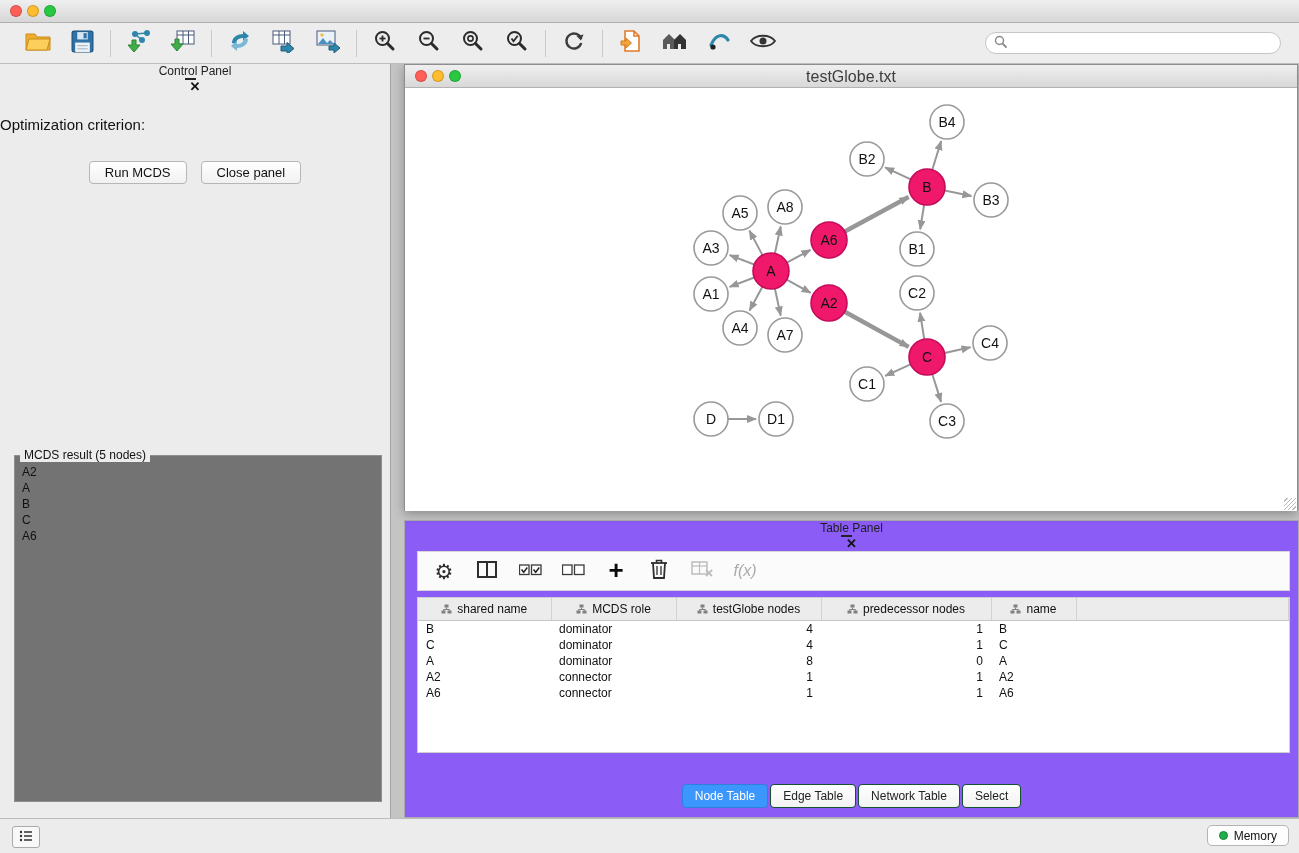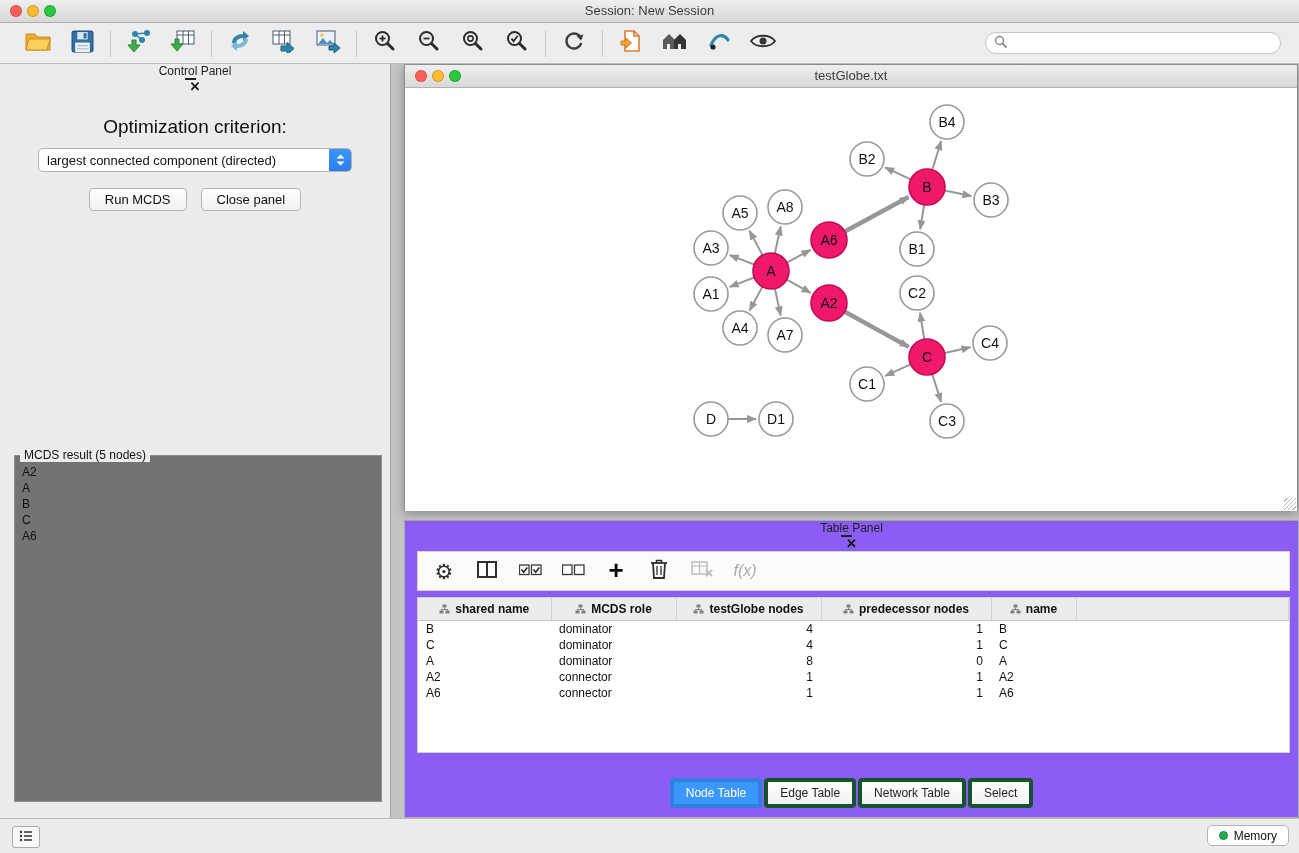--- a/index.html
+++ b/index.html
@@ -32,76 +32,75 @@
   .panel-header{height:26px;display:flex;align-items:center;padding:0 10px;font-size:12px;color:#1e1e1e;flex-direction:column;}
   .panel-header .spacer{flex:1;}
   .float-icon{width:9px;height:8px;border:1.5px solid #222;margin-right:10px;}
   .close-x{font-size:13px;font-weight:bold;color:#111;line-height:1;}
   .cp-tabs{display:flex;justify-content:center;margin-top:4px;}
   .cp-tab{font-size:13px;color:#222;padding:3px 13px;background:linear-gradient(#ffffff,#f0f0f0);
     border:1px solid #b4b4b4;margin-left:-1px;}
   .cp-tab:first-child{border-radius:5px 0 0 5px;margin-left:0;}
   .cp-tab:last-child{border-radius:0 5px 5px 0;}
   .cp-tab.selected{background:var(--accent,#3b97fd);color:#fff;border-color:#2f7fdd;}
-  .opt-label{text-align:center;margin-top:26px;font-size:19px;color:#111;}
+  .opt-label{margin-top:26px;font-size:15px;color:#111;}
   .criterion-select{position:relative;width:314px;height:24px;margin:10px auto 0 auto;background:#fff;
     border:1px solid #b2b2b2;border-radius:5px;box-sizing:border-box;display:flex;align-items:center;
     padding-left:8px;font-size:13px;color:#111;}
   .select-arrows{position:absolute;right:0;top:0;bottom:0;width:22px;border-radius:0 4px 4px 0;
     background:linear-gradient(var(--accent,#3b97fd),#2f7cf0);display:flex;align-items:center;justify-content:center;}
-  .cp-buttons{display:flex;justify-content:center;gap:14px;margin-top:16px;}
+  .cp-buttons{display:flex;justify-content:center;gap:14px;margin-top:28px;}
   .cp-button{height:23px;padding:0 15px;font-size:13px;color:#111;background:linear-gradient(#ffffff,#f1f1f1);
     border:1px solid #b6b6b6;border-radius:4px;font-family:"Liberation Sans",sans-serif;}
   .result-box{position:absolute;left:14px;top:391px;width:366px;height:345px;background:#737373;border:1px solid #8f8f8f;}
   .result-legend{position:absolute;top:-8px;left:5px;background:#ececec;padding:0 4px;font-size:12px;color:#111;}
   .result-items{padding:8px 7px;font-size:12px;color:#111;line-height:16px;}
   
   .network-window{position:absolute;left:404px;top:64px;width:894px;height:447px;background:#fff;
     border:1px solid #8d8d8d;box-sizing:border-box;box-shadow:0 3px 10px rgba(0,0,0,.3);z-index:10;}
   .nw-titlebar{position:relative;height:22px;background:linear-gradient(#efefef,#d8d8d8);border-bottom:1px solid #b2b2b2;}
-  .nw-titlebar .title{position:absolute;left:0;right:0;top:3px;text-align:center;font-size:13px;color:#3d3d3d;}
+  .nw-titlebar .title{position:absolute;left:0;right:0;top:3px;text-align:center;font-size:16px;color:#3d3d3d;}
   .nw-canvas{position:relative;width:892px;height:423px;background:#fff;}
   .nw-grip{position:absolute;right:1px;bottom:1px;width:12px;height:12px;
     background:repeating-linear-gradient(135deg,transparent 0 2px,#b9b9b9 2px 3px);}
   
   .table-panel{position:absolute;left:404px;top:520px;width:895px;height:298px;background:#8b5cf6;
     border:1px solid #ababab;box-sizing:border-box;z-index:8;}
   .tp-toolbar{position:absolute;left:12px;right:8px;top:30px;height:40px;background:#fbfbfb;
     border:1px solid #d5d5d5;display:flex;align-items:center;gap:19px;padding:0 14px;box-sizing:border-box;}
   .tp-icon{display:flex;align-items:center;justify-content:center;min-width:24px;height:26px;}
   .gear-glyph{font-size:21px;color:#2e2e2e;line-height:1;}
   .plus-glyph{font-size:26px;font-weight:bold;color:#0a0a0a;line-height:1;margin-top:-3px;}
   .fx-glyph{font-family:Liberation Sans, sans-serif;font-style:italic;font-size:16px;color:#a9a9a9;}
   .tp-table-wrap{position:absolute;left:12px;right:8px;top:76px;bottom:64px;background:#fff;border:1px solid #cfcfcf;overflow:hidden;}
   table.node-table{border-collapse:collapse;width:100%;table-layout:fixed;font-size:12px;color:#111;}
   table.node-table th{height:20px;background:#ececec;border-right:1px solid #d2d2d2;border-bottom:1px solid #c6c6c6;
-    font-weight:bold;text-align:center;white-space:nowrap;overflow:hidden;}
+    font-weight:normal;text-align:center;white-space:nowrap;overflow:hidden;}
   table.node-table th .th-inner{display:flex;align-items:center;justify-content:center;gap:5px;}
   table.node-table td{height:16px;padding:0 8px;white-space:nowrap;overflow:hidden;}
   td.al{text-align:left;} td.ar{text-align:right;}
   .tp-tabs{position:absolute;left:0;right:0;bottom:9px;display:flex;justify-content:center;gap:2px;}
   .tp-tab{font-size:12px;color:#222;padding:4px 12px;background:linear-gradient(#ffffff,#f2f2f2);
-    border:4px solid #14532d;border-radius:4px;}
+    border:1px solid #14532d;border-radius:4px;}
   .tp-tab.selected{background:var(--accent,#3b97fd);color:#fff;border-color:#2f7fdd;}
   
   .status-bar{position:absolute;left:0;top:818px;width:1299px;height:35px;background:#ececec;border-top:1px solid #bcbcbc;z-index:20;}
   .status-left-btn{position:absolute;left:12px;top:7px;width:26px;height:20px;background:#f8f8f8;
     border:1px solid #aaa;border-radius:3px;display:flex;align-items:center;justify-content:center;}
   .memory-btn{position:absolute;right:10px;top:6px;height:21px;padding:0 11px;background:#fdfdfd;border:1px solid #b4b4b4;
     border-radius:5px;display:flex;align-items:center;gap:6px;font-size:12px;color:#111;box-sizing:border-box;}
   .memory-dot{width:9px;height:9px;border-radius:50%;background:var(--memory-green,#1faf4a);border:1px solid #168538;box-sizing:border-box;}
 </style>
 </head>
 <body>
 
 <div class="titlebar">
   <span class="traffic t-red"></span>
   <span class="traffic t-yellow"></span>
   <span class="traffic t-green"></span>
-  <div class="title">Session: New Session</div>
 </div>
 
 <div class="toolbar">
   <div class="tool-group">
     <div class="tool-btn">
       <span><svg width="26" height="22" viewBox="0 0 26 22">
             <path d="M1 4 L10 4 L12 7 L25 7 L25 20 L1 20 Z" fill="#f1ac2e" stroke="#c88d1d"></path>
             <path d="M4 9 L25 9 L22 20 L1 20 Z" fill="#fccf5c" stroke="#c88d1d"></path>
           </svg></span>
     </div>
@@ -245,29 +244,20 @@
 </div>
 
 <div class="control-panel">
   <div class="panel-header">
     <span>Control Panel</span>
     <span class="spacer"></span>
     <span class="float-icon"></span>
     <span class="close-x">✕</span>
   </div>
   <div class="opt-label">Optimization criterion:</div>
-  <div class="criterion-select">
-    <span>largest connected component (directed)</span>
-    <span class="select-arrows">
-        <svg width="9" height="12" viewBox="0 0 9 12">
-          <path d="M4.5 0.5 L8.5 4.5 H0.5 Z" fill="#fff"></path>
-          <path d="M4.5 11.5 L0.5 7.5 H8.5 Z" fill="#fff"></path>
-        </svg>
-      </span>
-  </div>
   <div class="cp-buttons">
     <button class="cp-button">Run MCDS</button>
     <button class="cp-button">Close panel</button>
   </div>
   <div class="result-box">
     <div class="result-legend">MCDS result (5 nodes)</div>
     <div class="result-items">
       <div>A2</div>
       <div>A</div>
       <div>B</div>

